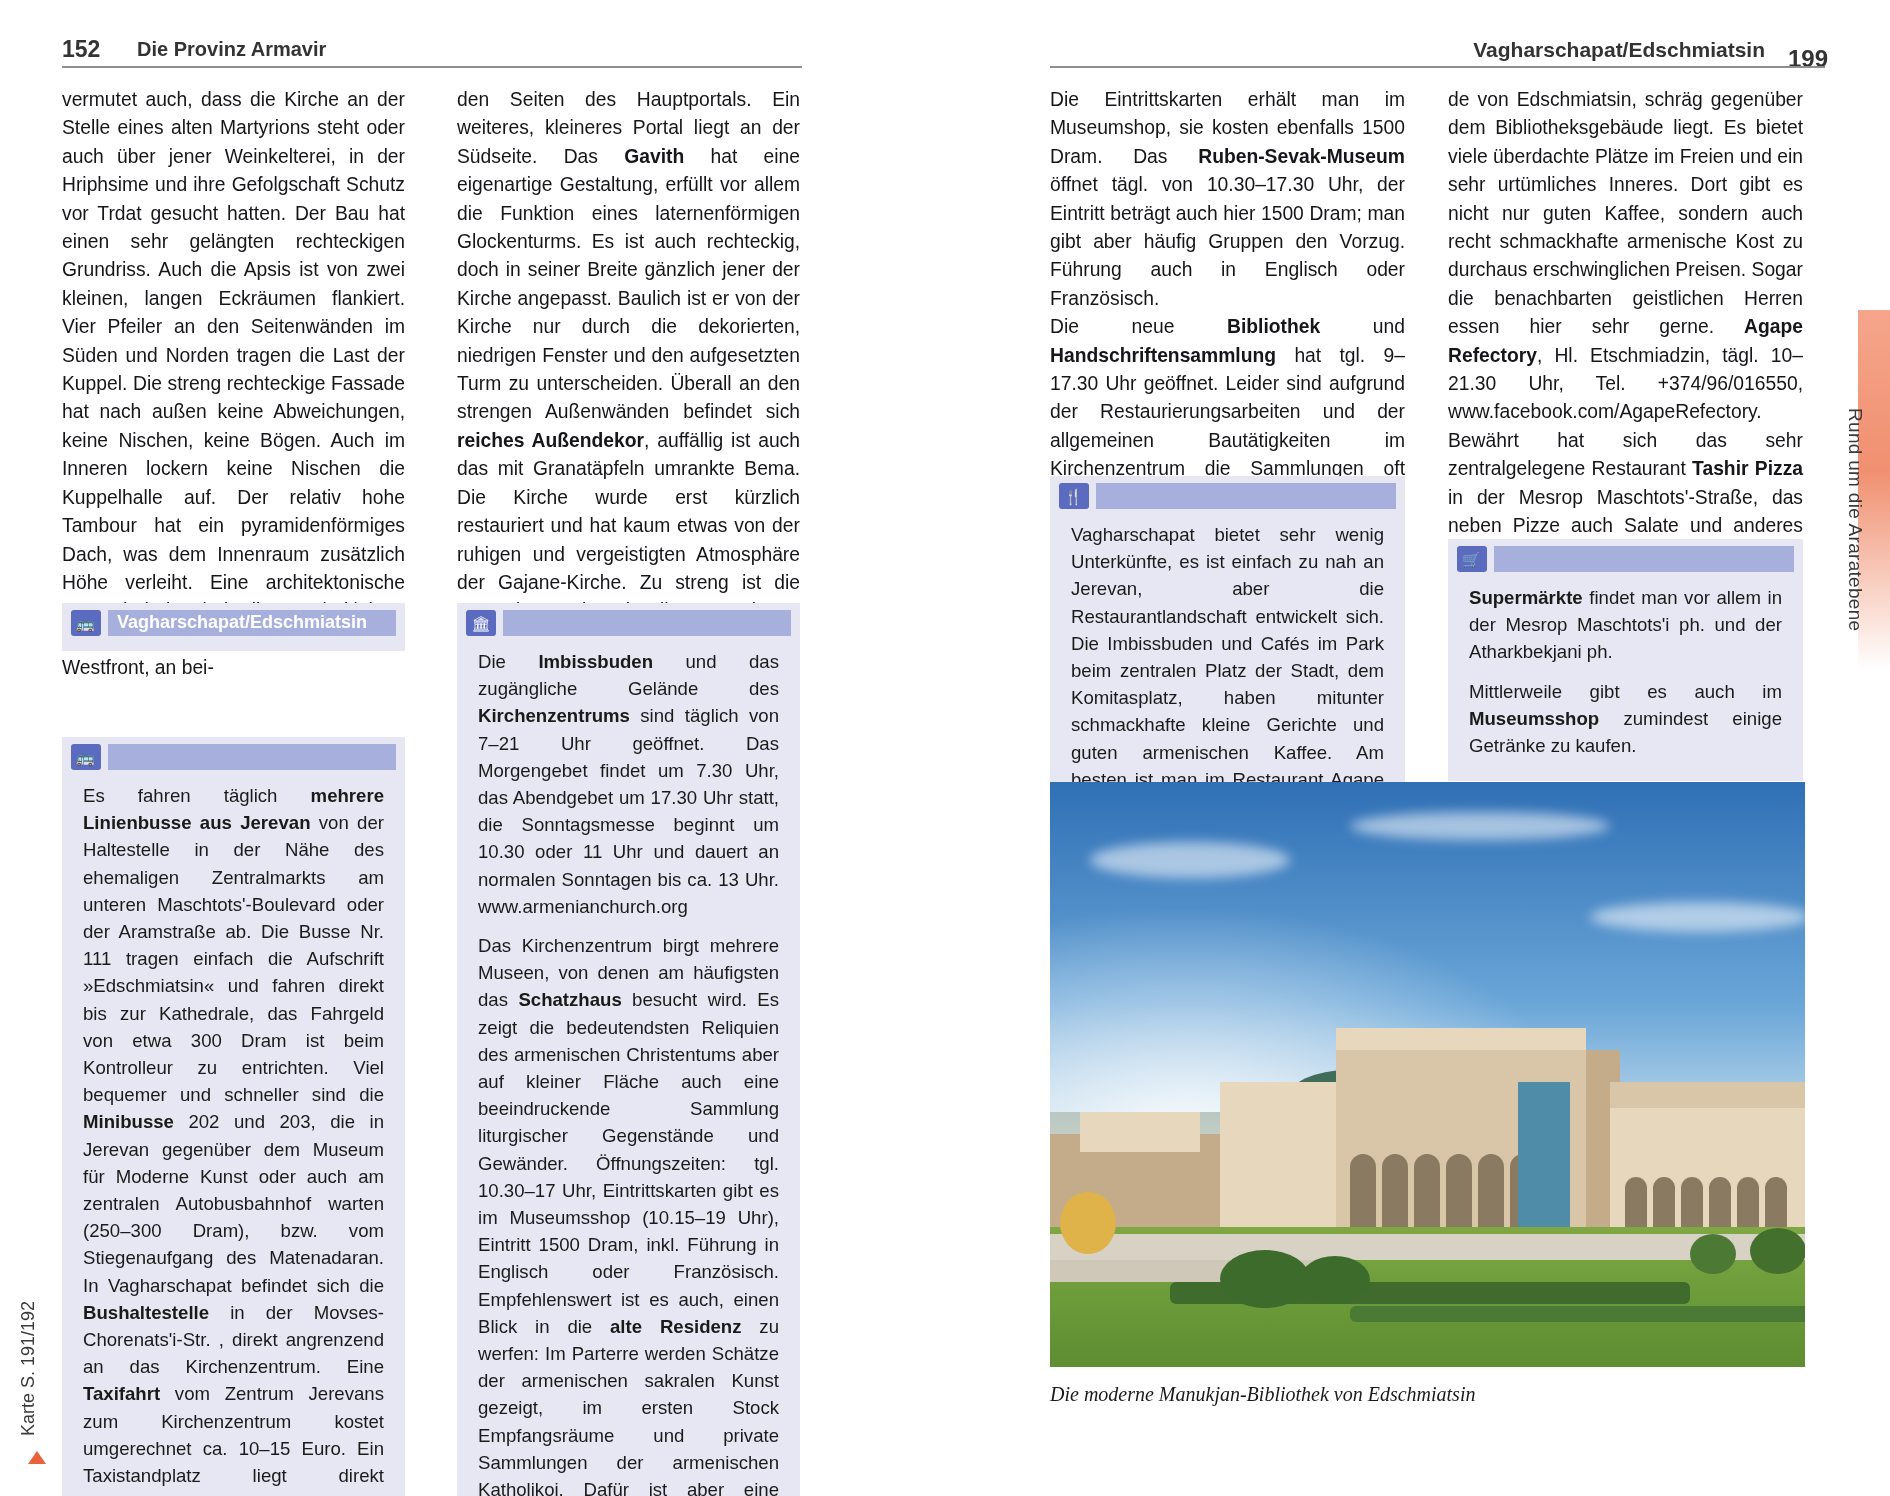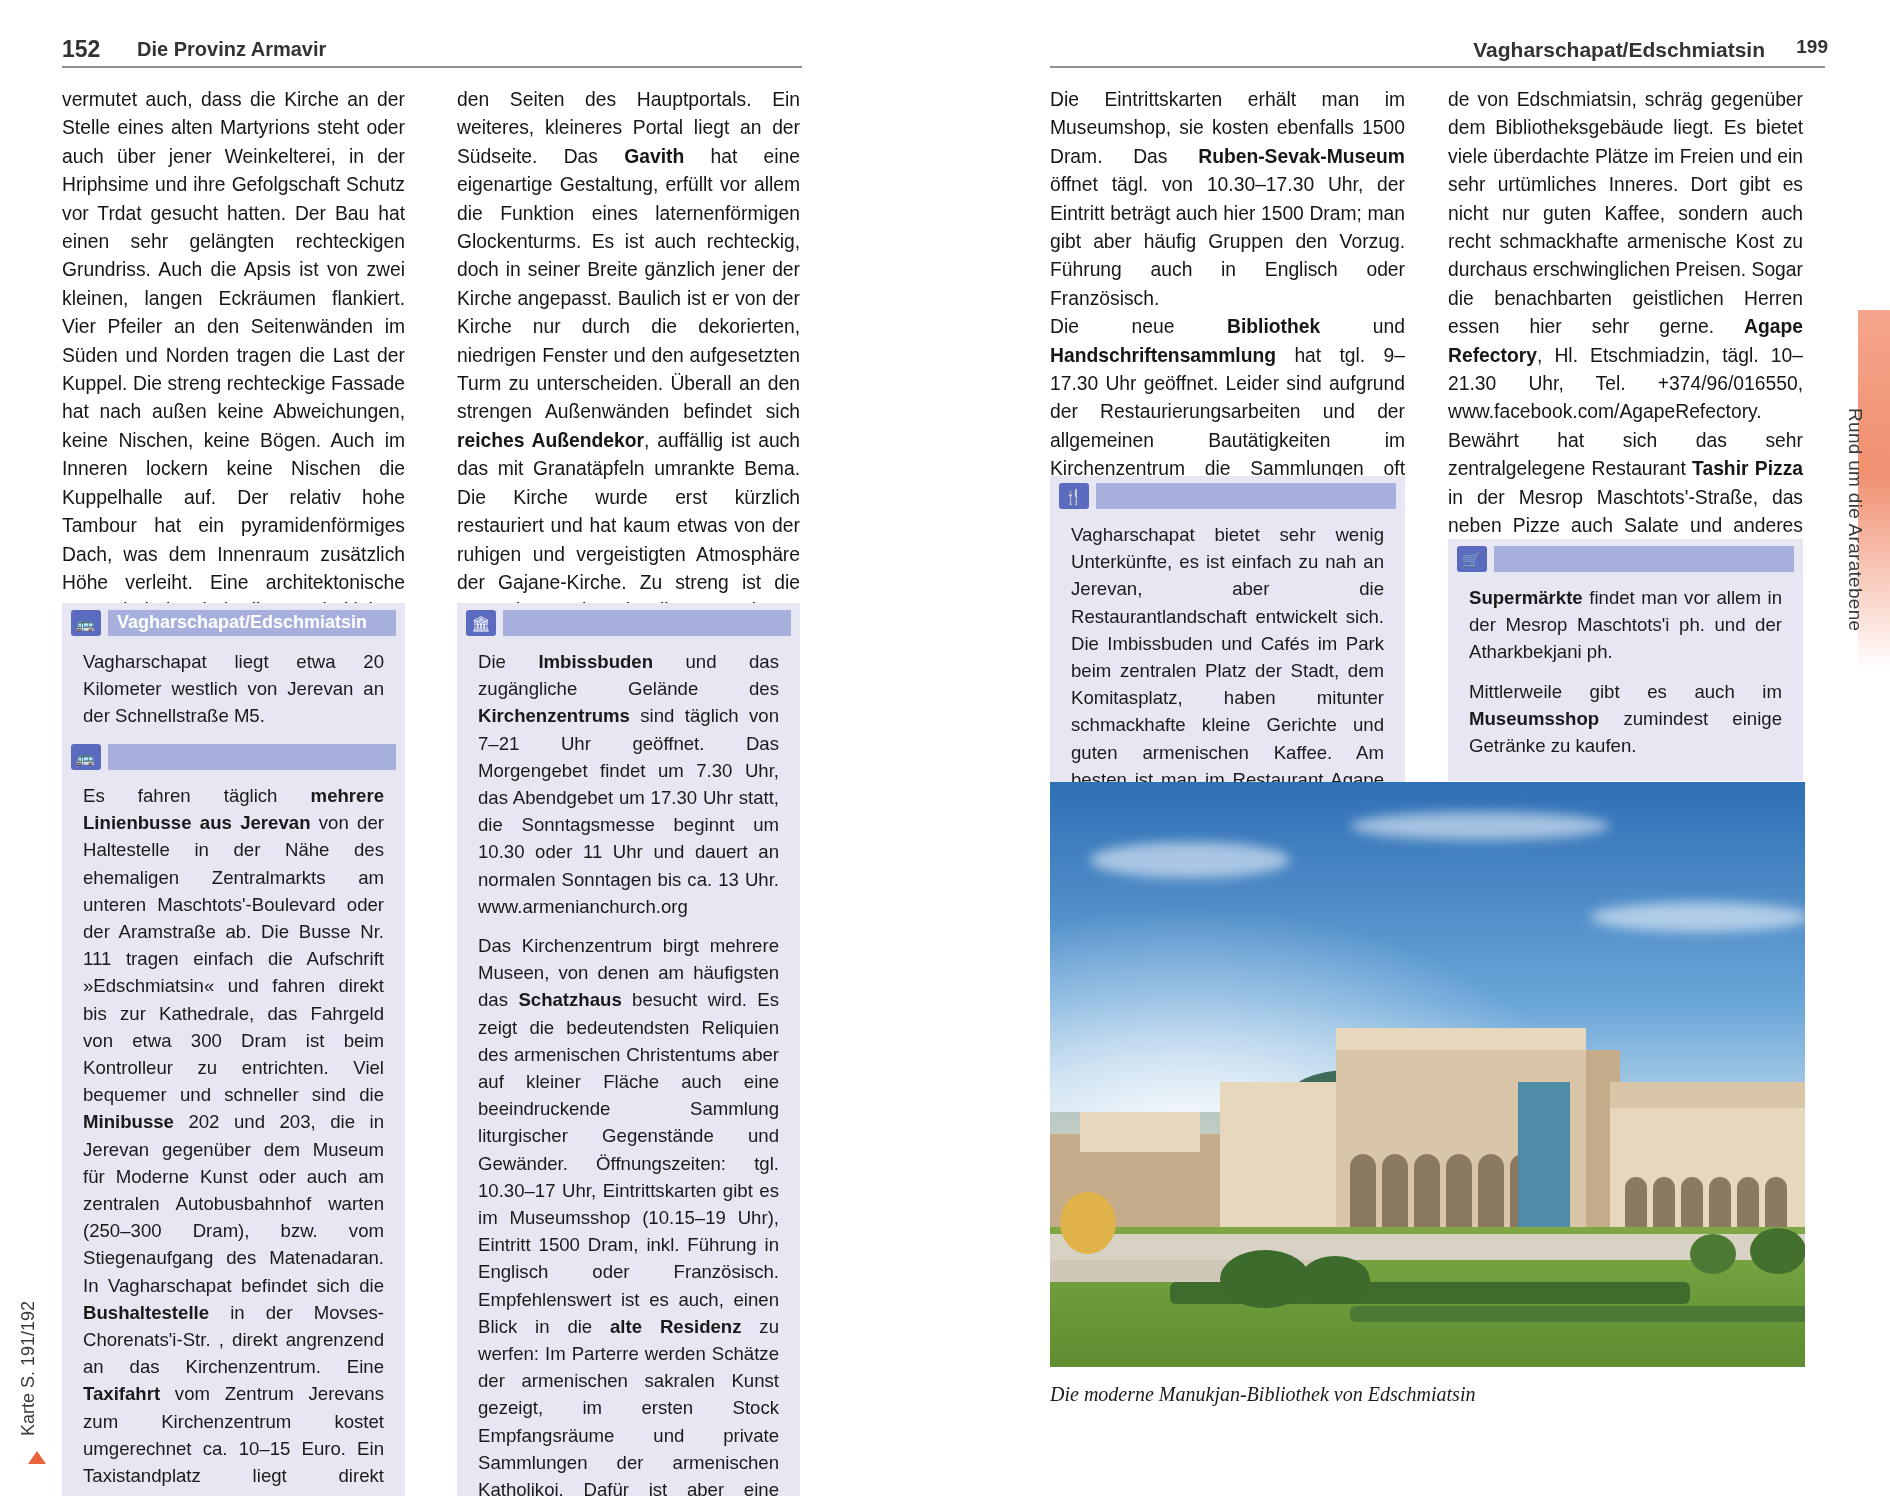--- a/index.html
+++ b/index.html
@@ -24,21 +24,21 @@
   
   .hdr {
     position: absolute;
     font-size: 21px;
     font-weight: bold;
     color: #333;
   }
   .hdr-folio-left { left: 62px;  top: 36px; font-size: 23px; }
   .hdr-title-left { left: 137px; top: 38px; font-size: 20px; }
   .hdr-title-right{ right: 125px; top: 38px; font-size: 21px; text-align: right;}
-  .hdr-folio-right{ right: 62px; top: 36px; font-size: 19px; }
+  .hdr-folio-right{ right: 62px; top: 45px; font-size: 24px; }
   .hdr-rule {
     position: absolute;
     height: 2px;
     background: #8f8f8f;
   }
   .hdr-rule.left  { left: 62px;  top: 66px; width: 740px; }
   .hdr-rule.right { left: 1050px; top: 66px; width: 775px; }
 
   
   .col {
@@ -259,21 +259,20 @@
   <div class="col c4">
     <p><span>de von Edschmiatsin, schräg gegenüber dem Bibliotheksgebäude liegt. Es bietet viele überdachte Plätze im Freien und ein sehr urtümliches Inneres. Dort gibt es nicht nur guten Kaffee, sondern auch recht schmackhafte armenische Kost zu durchaus erschwinglichen Preisen. Sogar die benachbarten geistlichen Herren essen hier sehr gerne. </span><b>Agape Refectory</b><span>, Hl. Etschmiadzin, tägl. 10–21.30 Uhr, Tel. +374/96/016550, www.facebook.com/AgapeRefectory.</span></p>
     <p><span>Bewährt hat sich das sehr zentralgelegene Restaurant </span><b>Tashir Pizza</b><span> in der Mesrop Maschtots'-Straße, das neben Pizze auch Salate und anderes Essen gut und günstig bietet; Tel. +374/231/47775.</span></p>
   </div>
 
   <div class="infobox box-abs" id="box-where">
     <div class="ib-head">
       <span class="ib-icon">🚌</span>
       <span class="ib-bar">Vagharschapat/Edschmiatsin</span>
     </div>
-    <p>Vagharschapat liegt etwa 20 Kilometer westlich von Jerevan an der Schnellstraße M5.</p>
   </div>
 
   <div class="infobox box-abs" id="box-bus">
     <div class="ib-head">
       <span class="ib-icon">🚌</span>
       <span class="ib-bar"></span>
     </div>
     <p><span>Es fahren täglich </span><b>mehrere Linienbusse aus Jerevan</b><span> von der Haltestelle in der Nähe des ehemaligen Zentralmarkts am unteren Maschtots'-Boulevard oder der Aramstraße ab. Die Busse Nr. 111 tragen einfach die Aufschrift »Edschmiatsin« und fahren direkt bis zur Kathedrale, das Fahrgeld von etwa 300 Dram ist beim Kontrolleur zu entrichten. Viel bequemer und schneller sind die </span><b>Minibusse</b><span> 202 und 203, die in Jerevan gegenüber dem Museum für Moderne Kunst oder auch am zentralen Autobusbahnhof warten (250–300 Dram), bzw. vom Stiegenaufgang des Matenadaran. In Vagharschapat befindet sich die </span><b>Bushaltestelle</b><span> in der Movses-Chorenats'i-Str. , direkt angrenzend an das Kirchenzentrum. Eine </span><b>Taxifahrt</b><span> vom Zentrum Jerevans zum Kirchenzentrum kostet umgerechnet ca. 10–15 Euro. Ein Taxistandplatz liegt direkt gegenüber dem Haupteingang zum Kirchenzentrum.</span></p>
   </div>
 

